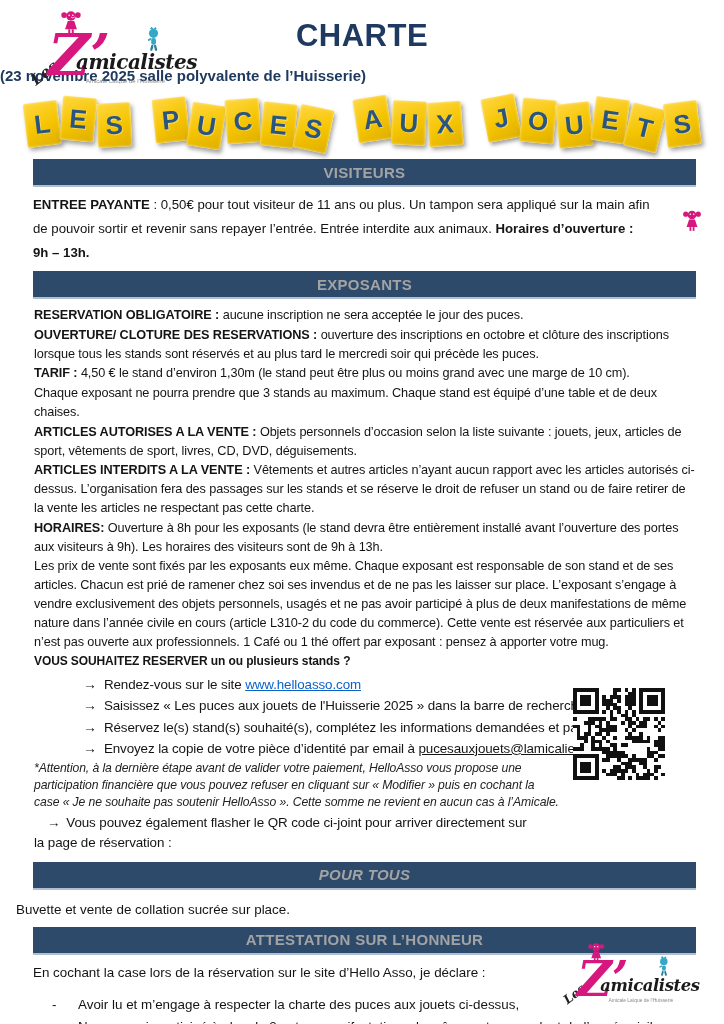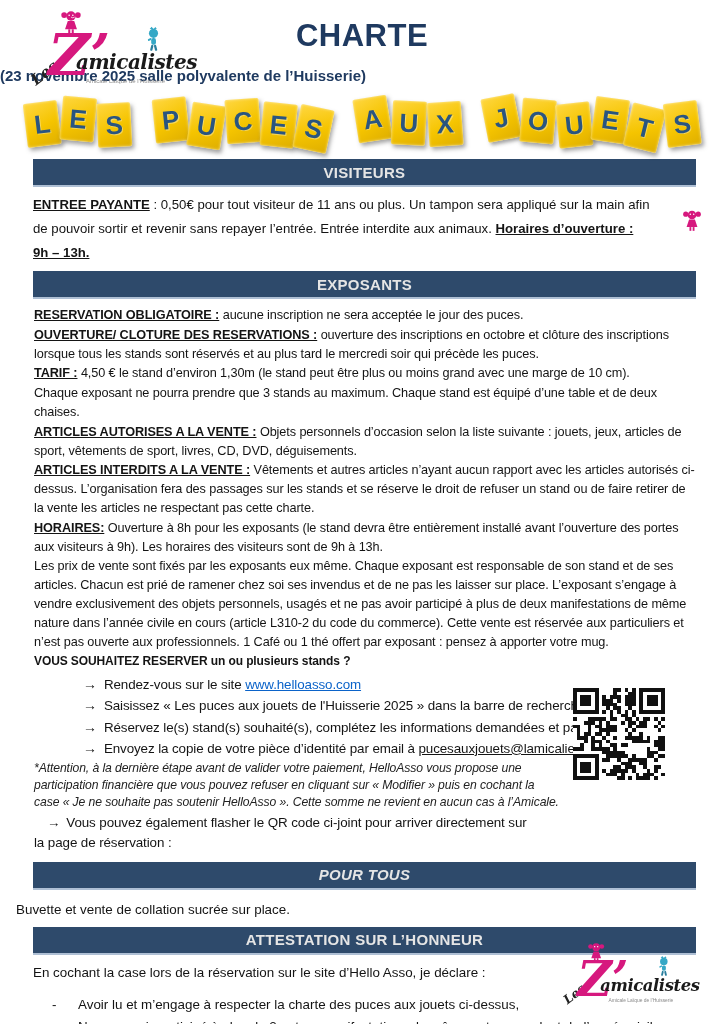--- a/index.html
+++ b/index.html
@@ -29,29 +29,29 @@
     background:linear-gradient(155deg,#ffd741 0%,#f5c400 55%,#dfa e00 100%);
     background:linear-gradient(155deg,#ffd741 0%,#f5c400 55%,#deae00 100%);
     box-shadow:2px 3px 4px rgba(70,70,70,.5), inset 0 0 3px rgba(255,255,255,.6);
     border-radius:2px;font-weight:bold;font-size:26px;color:#2a5580;
     text-shadow:1px 1px 0 rgba(255,255,255,.35);
   }
   
   .bar{
     margin:0 28px 0 33px;height:26px;background:#2e4a6b;border-bottom:2px solid #aebfd4;
     display:flex;align-items:center;justify-content:center;
-    color:#e5e5e5;font-weight:bold;font-size:15px;letter-spacing:.3px;
+    color:#a3a3a3;font-weight:bold;font-size:15px;letter-spacing:.3px;
   }
   .bar-visiteurs{margin-top:7px;}
   .bar-exposants{margin-top:6px;}
   .bar-pourtous{margin-top:8px;font-style:italic;}
   .bar-attestation{margin-top:10px;text-align:right;}
   
   .body-block{margin:0 28px 0 33px;}
-  .bu{font-weight:bold;text-decoration:underline;}
+  .bu{font-weight:bold;}
   .visiteurs-body{position:relative;margin-top:6px;font-size:13.2px;line-height:24px;padding-right:46px;}
   .visiteurs-girl{position:absolute;right:-6px;top:14px;width:20px;height:26px;}
   .exposants-body{margin-top:7px;font-size:12.7px;line-height:18.8px;letter-spacing:-.1px;}
   .exposants-body p{margin:1px;}
   .reserve-heading{font-weight:bold;font-size:12px;}
   .steps{list-style:none;margin:3px 0 0 0;padding:0 0 0 50px;font-size:13.4px;line-height:21.2px;}
   .steps .arrow{margin-right:7px;font-size:14px;}
   .link{color:#0b63c9;text-decoration:underline;cursor:pointer;}
   .email-link{color:#141414;text-decoration:underline;cursor:pointer;}
   .fine-print{margin:3px 0 0 2px;width:528px;font-style:italic;font-size:12.2px;line-height:17.2px;color:#222;}

